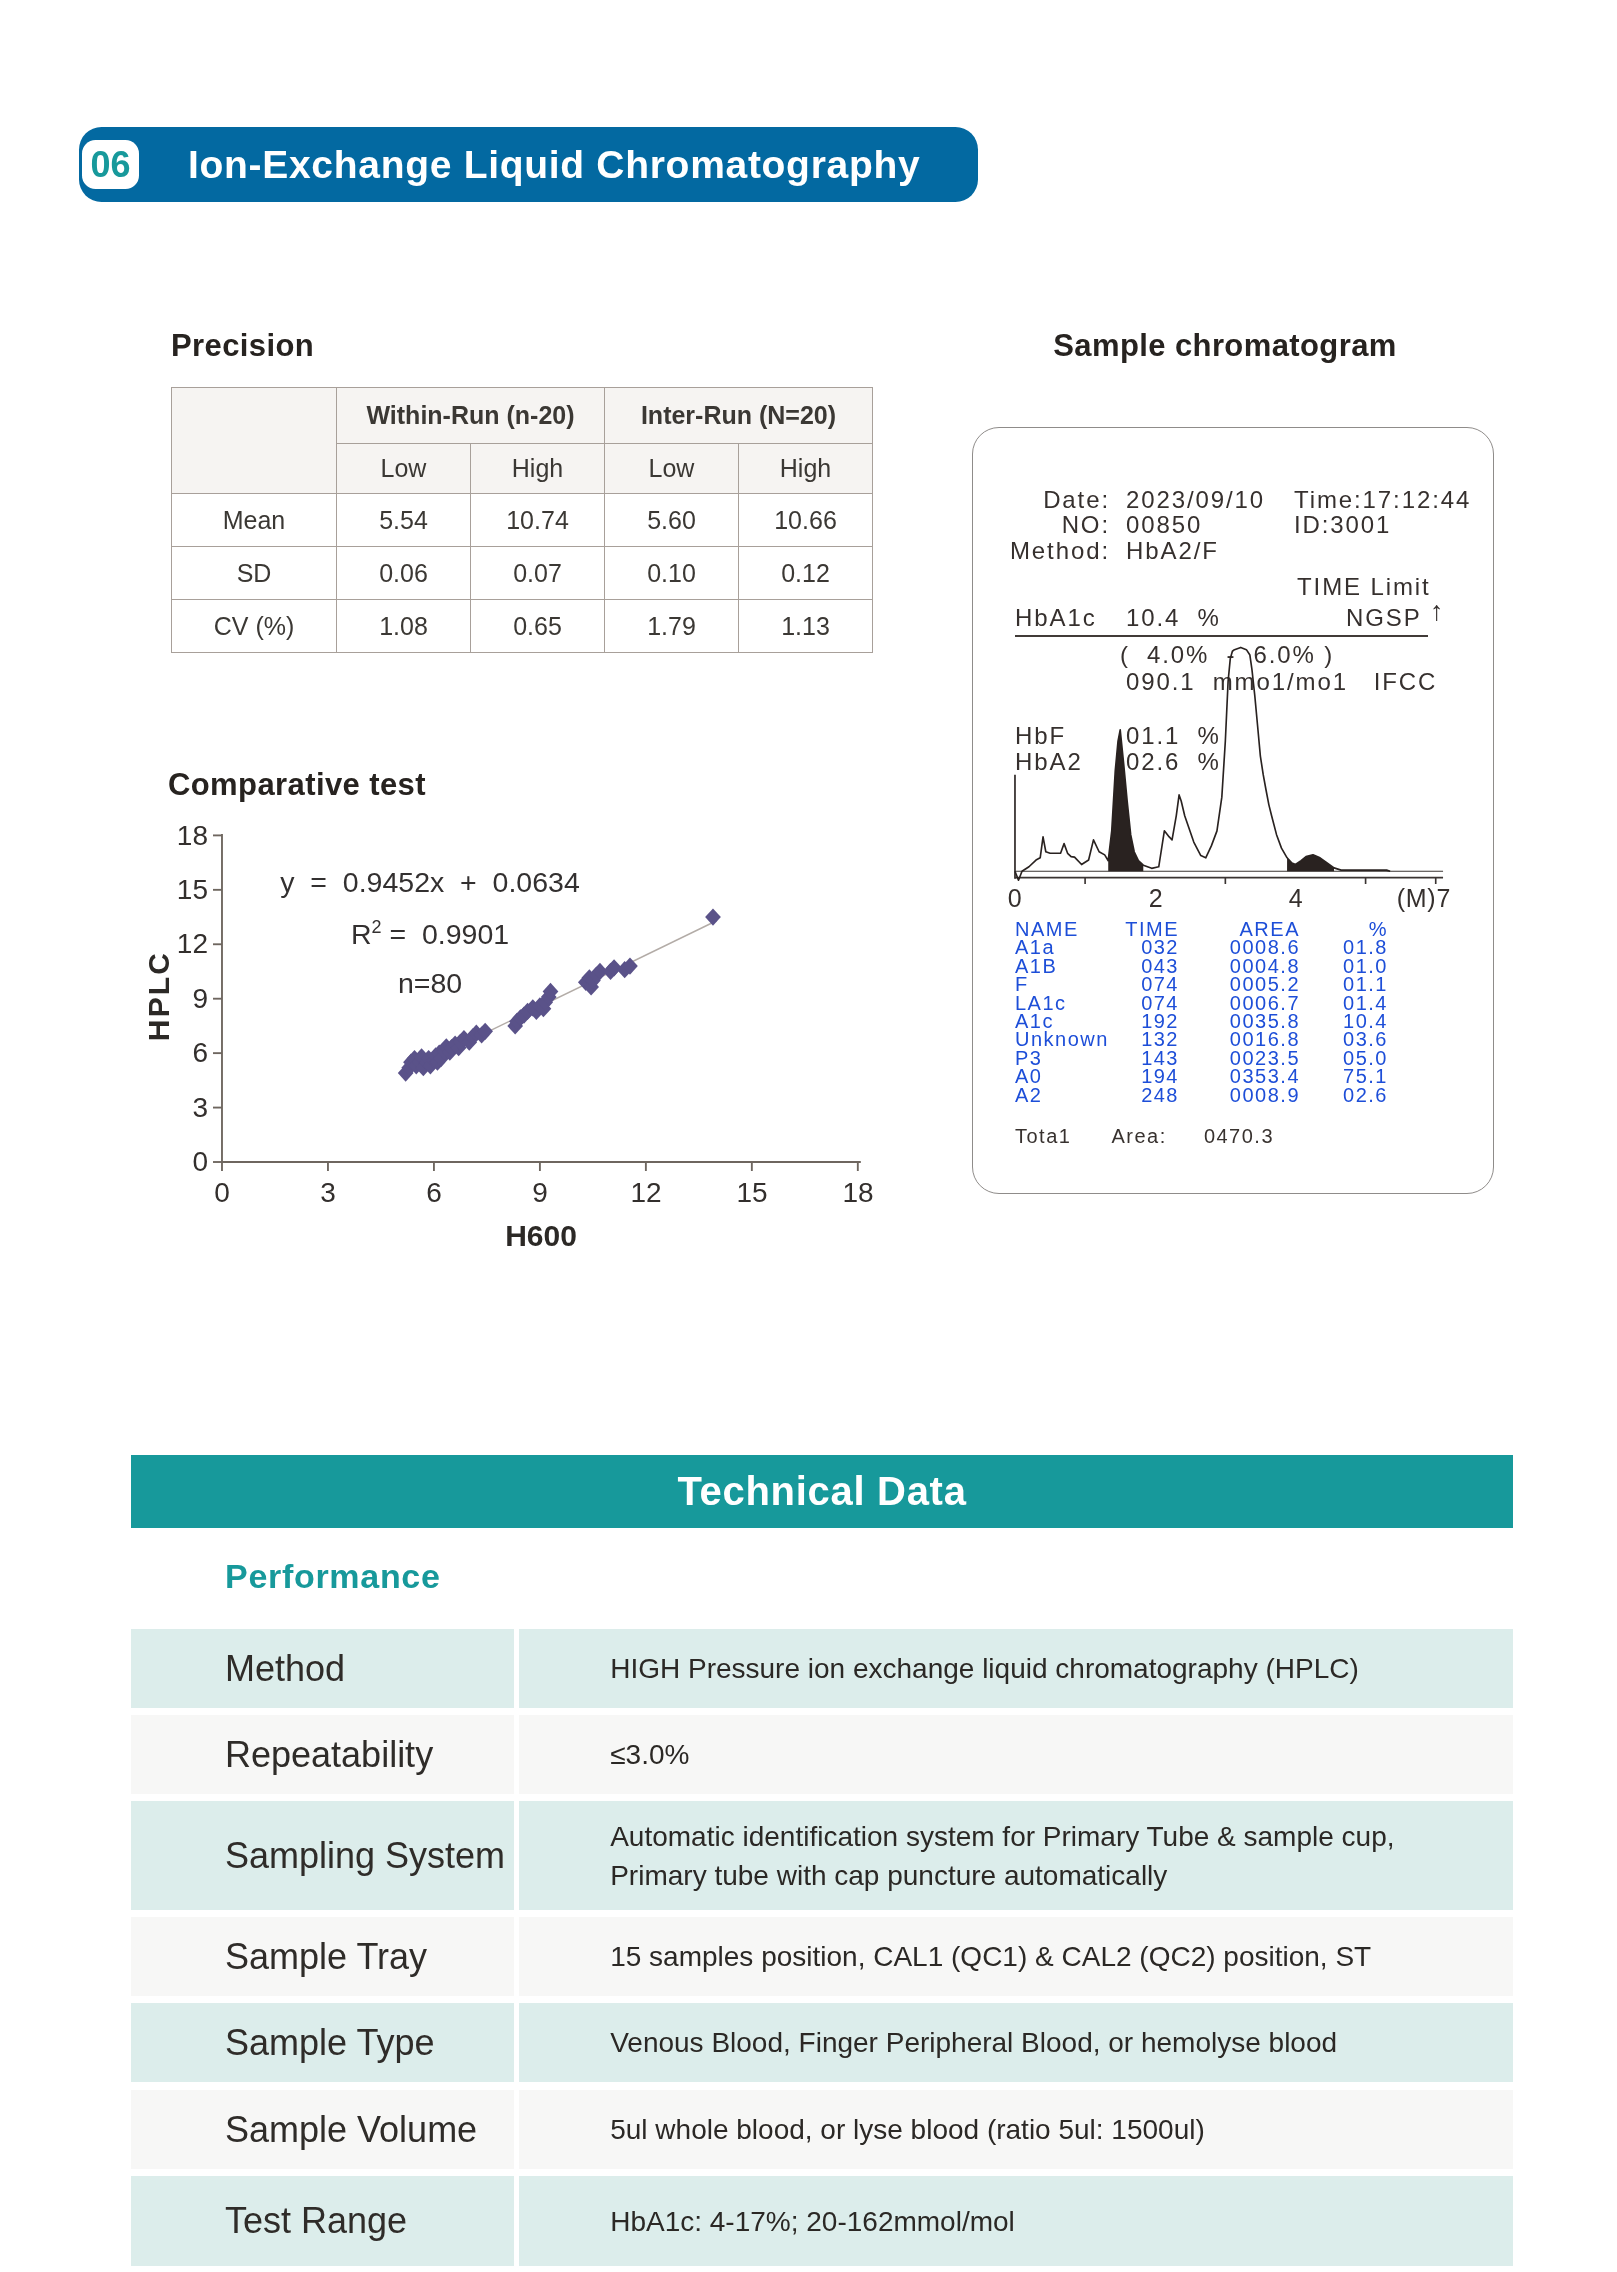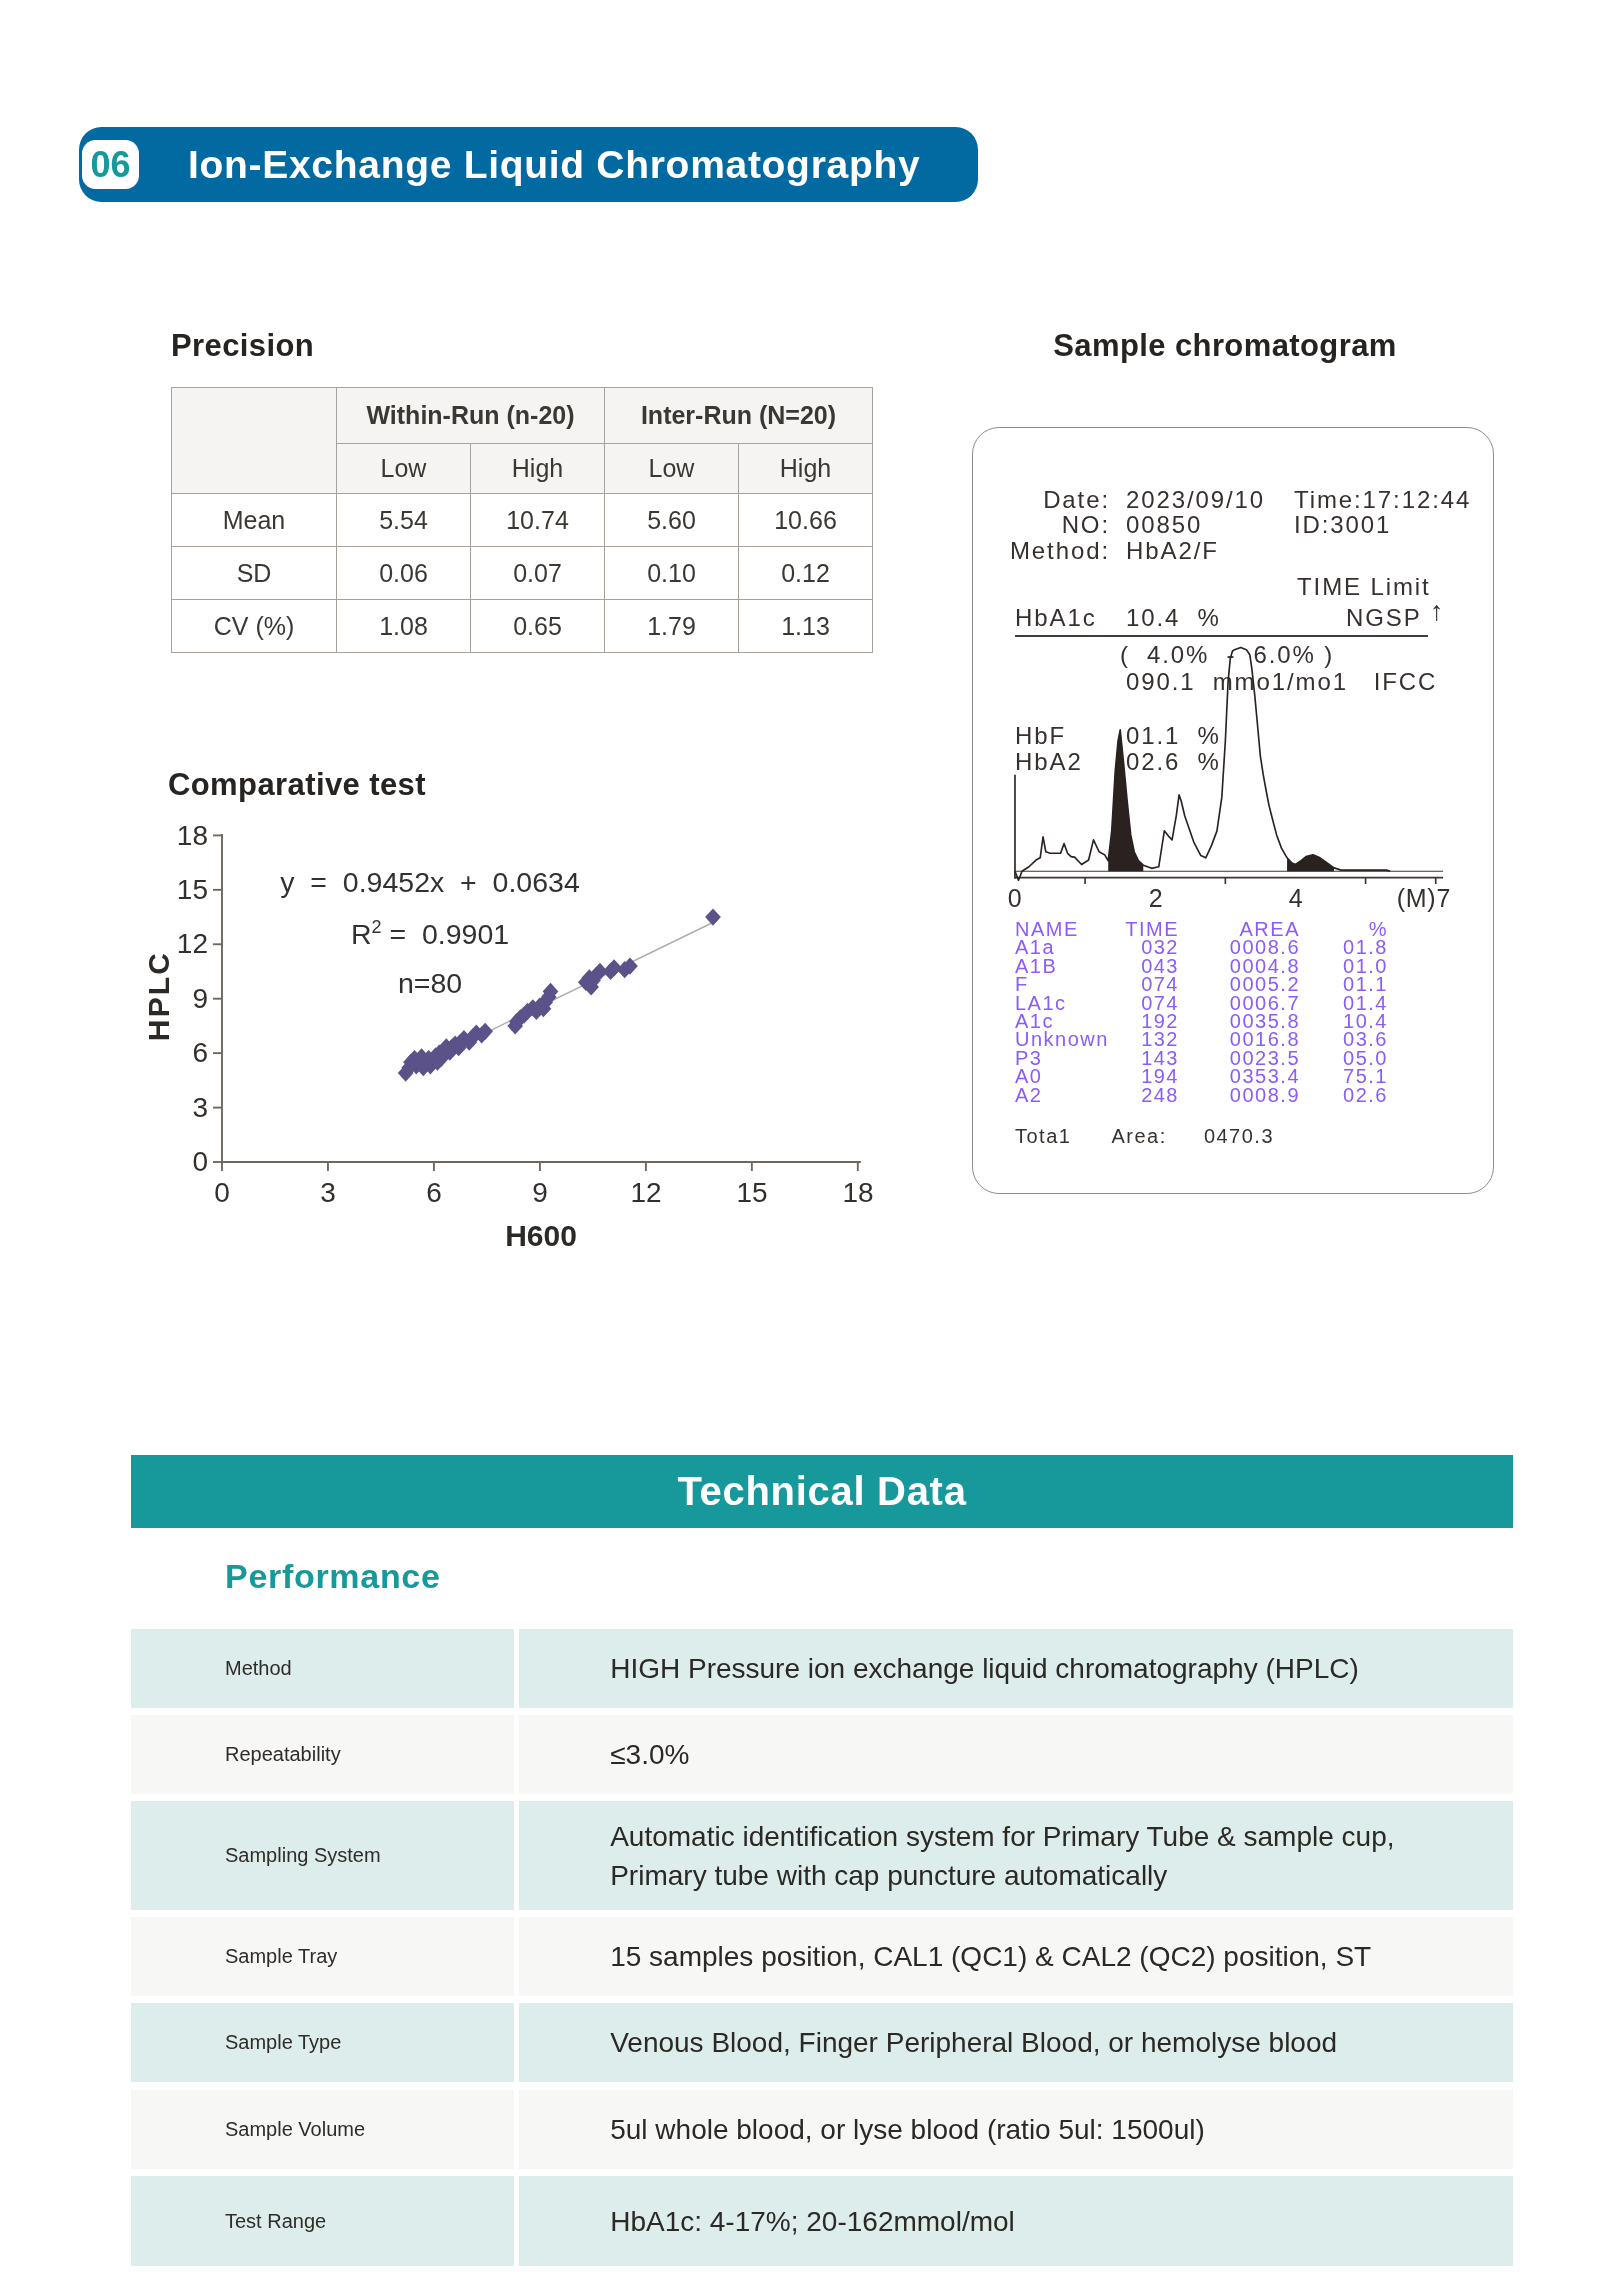--- a/index.html
+++ b/index.html
@@ -52,39 +52,39 @@
   }
 
   
   .chromo-panel{
     left:972px;top:427px;width:520px;height:765px;
     border:1.9px solid #8f8c8a;border-radius:27px;background:#ffffff;
   }
   .cinfo{font-size:24px;letter-spacing:1.9px;color:#36302e;line-height:25.5px;}
   .peak-grid{
     left:1015px;top:920px;width:378px;
-    font-size:20px;letter-spacing:1.5px;color:#8b5cf6;line-height:18.4px;
+    font-size:20px;letter-spacing:1.5px;color:#1d4ed8;line-height:18.4px;
   }
   .peak-row{display:grid;grid-template-columns:101px 63px 121px 88px;}
   .peak-row span:nth-child(1){text-align:left;}
   .peak-row span:nth-child(2),.peak-row span:nth-child(3),.peak-row span:nth-child(4){text-align:right;}
   .ctick{font-size:25px;letter-spacing:0.7px;color:#36302e;}
 
   
   .tech-banner{
     left:131px;top:1455px;width:1382px;height:73px;background:#17999b;
     display:flex;align-items:center;justify-content:center;
     color:#ffffff;font-size:40px;font-weight:bold;letter-spacing:0.7px;
   }
   .perf-heading{left:225px;top:1557px;font-size:34px;font-weight:bold;color:#17999b;letter-spacing:0.7px;}
   .perf-rows{left:131px;top:1629px;width:1382px;}
   .perf-row{position:absolute;left:0;width:1382px;display:flex;}
   .perf-label{
     width:383px;margin-right:5.2px;display:flex;align-items:center;
-    padding-left:94px;box-sizing:border-box;font-size:20px;color:#2f2c29;
+    padding-left:94px;box-sizing:border-box;font-size:36px;color:#2f2c29;
   }
   .perf-value{
     flex:1;display:flex;flex-direction:column;justify-content:center;
     padding-left:91px;box-sizing:border-box;font-size:28px;color:#2b2825;line-height:39px;
   }
   .row-teal .perf-label,.row-teal .perf-value{background:#dcedeb;}
   .row-gray .perf-label,.row-gray .perf-value{background:#f7f7f6;}
 </style>
 </head>
 <body>

